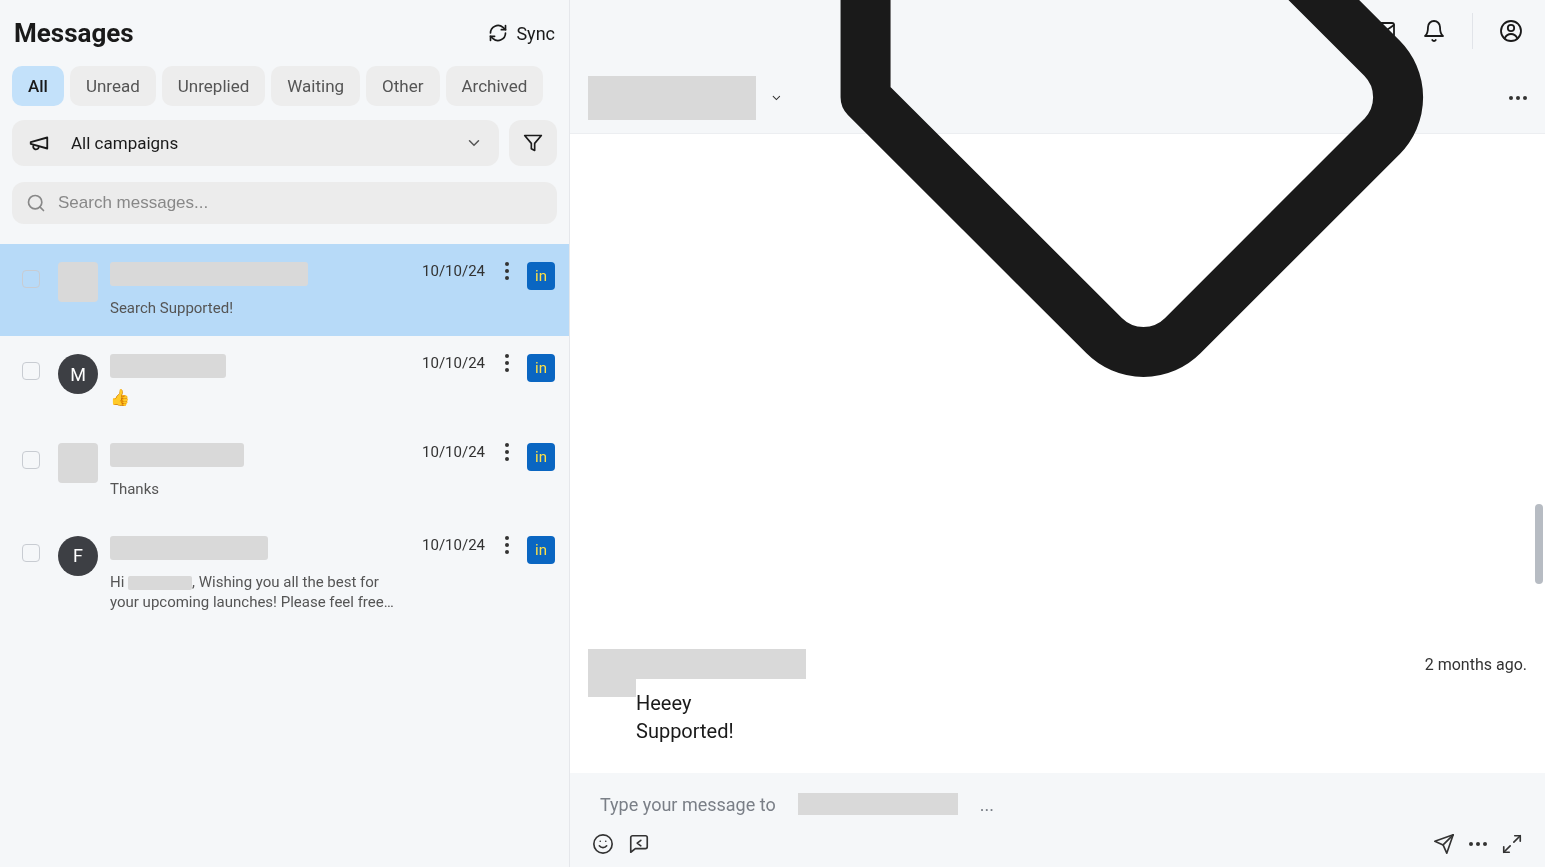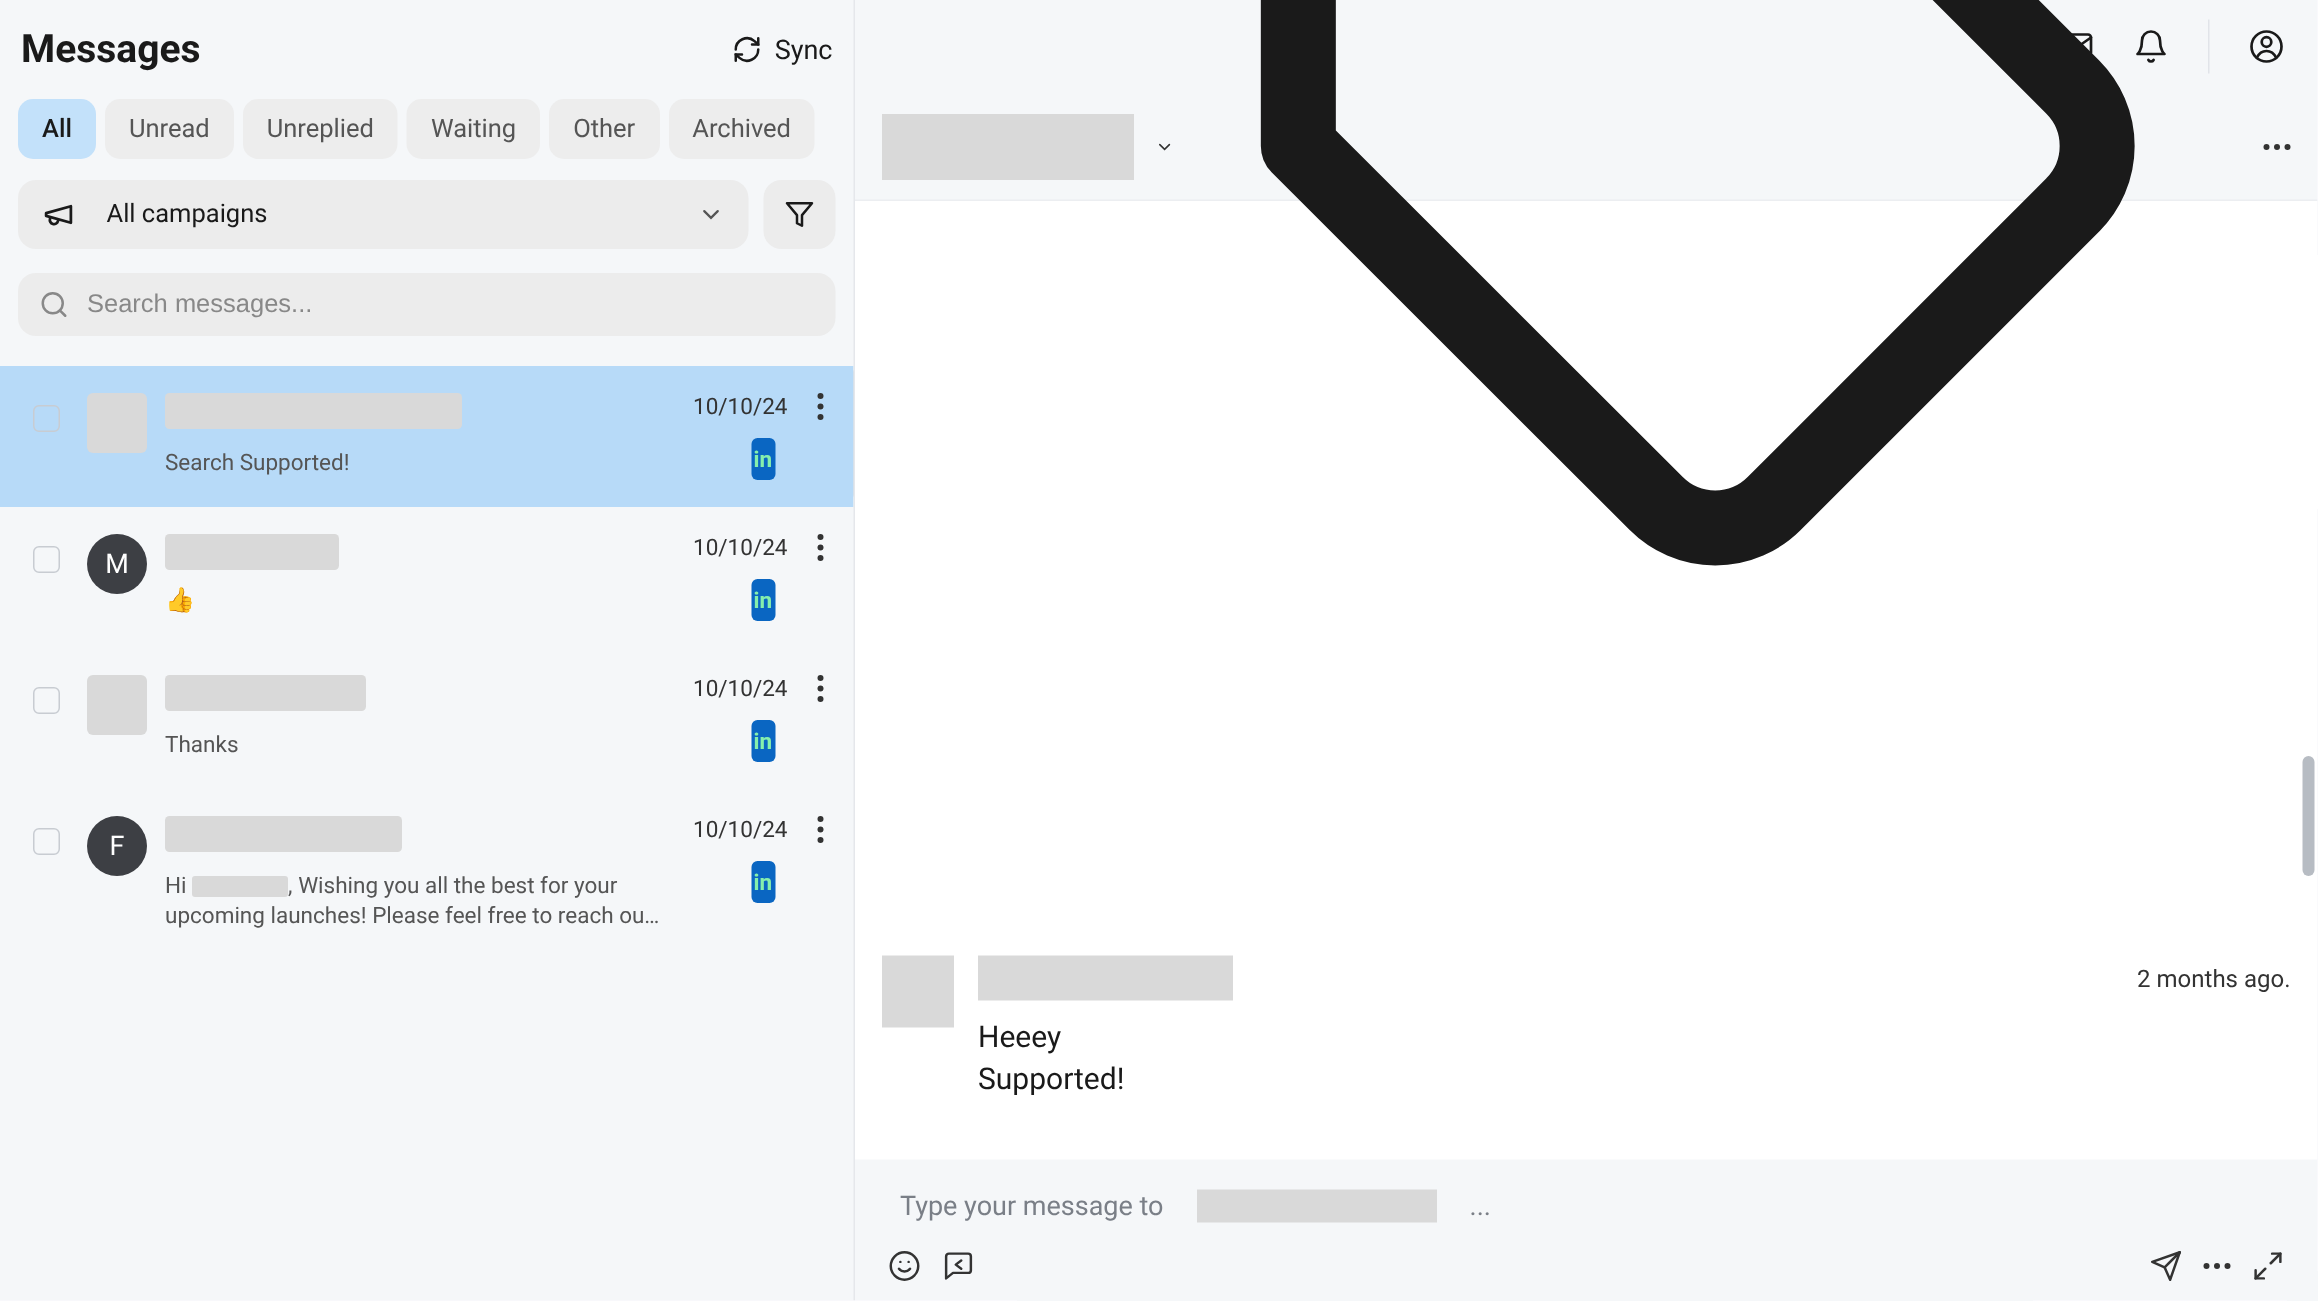--- a/index.html
+++ b/index.html
@@ -190,22 +190,22 @@
   .convo-preview .redact {
     display: inline-block;
     background: #d9d9d9;
     width: 64px;
     height: 14px;
     vertical-align: middle;
     border-radius: 2px;
   }
   .convo-right {
     display: flex;
-    flex-direction: column;
-    align-items: center;
+    flex-direction: row;
+    align-items: flex-start;
     gap: 12px;
     margin-left: 10px;
   }
   .convo-right .row1 {
     display: flex;
     align-items: center;
     gap: 14px;
   }
   .convo-date { font-size: 15px; color: #333; }
   .dots-v {
@@ -213,28 +213,28 @@
     display: flex;
     flex-direction: column;
     align-items: center;
     gap: 3px;
     cursor: pointer;
   }
   .dots-v span {
     width: 4px; height: 4px; border-radius: 50%; background: #333;
   }
   .linkedin-badge {
-    width: 16px; height: 28px;
+    width: 28px; height: 28px;
     background: #0a66c2;
     border-radius: 4px;
-    color: #86efac;
+    color: #fde047;
     display: flex;
     align-items: center;
     justify-content: center;
-    font-weight: 700;
+    font-weight: 400;
     font-size: 15px;
   }
   .thumb-emoji { font-size: 16px; margin-top: 10px; }
   
   .right {
     flex: 1;
     display: flex;
     flex-direction: column;
     background: #fff;
   }
@@ -282,22 +282,22 @@
     position: absolute;
     right: 2px;
     top: 370px;
     width: 8px;
     height: 80px;
     background: #b7bcc3;
     border-radius: 4px;
   }
   .msg {
     display: flex;
-    gap: 16px;
-    margin-bottom: 28px;
+    gap: 0;
+    margin-bottom: 16px;
   }
   .msg .avatar-ph {
     width: 48px; height: 48px; background: #d9d9d9;
   }
   .msg .msg-body { flex: 1; }
   .msg .msg-top { display: flex; align-items: center; }
   .msg .sender-ph { width: 170px; height: 30px; background: #d9d9d9; }
   .msg .msg-time { color: #333; font-size: 16px; margin-left: auto; }
   .msg .msg-text { margin-top: 10px; font-size: 20px; line-height: 1.4; }
   .composer-wrap {

